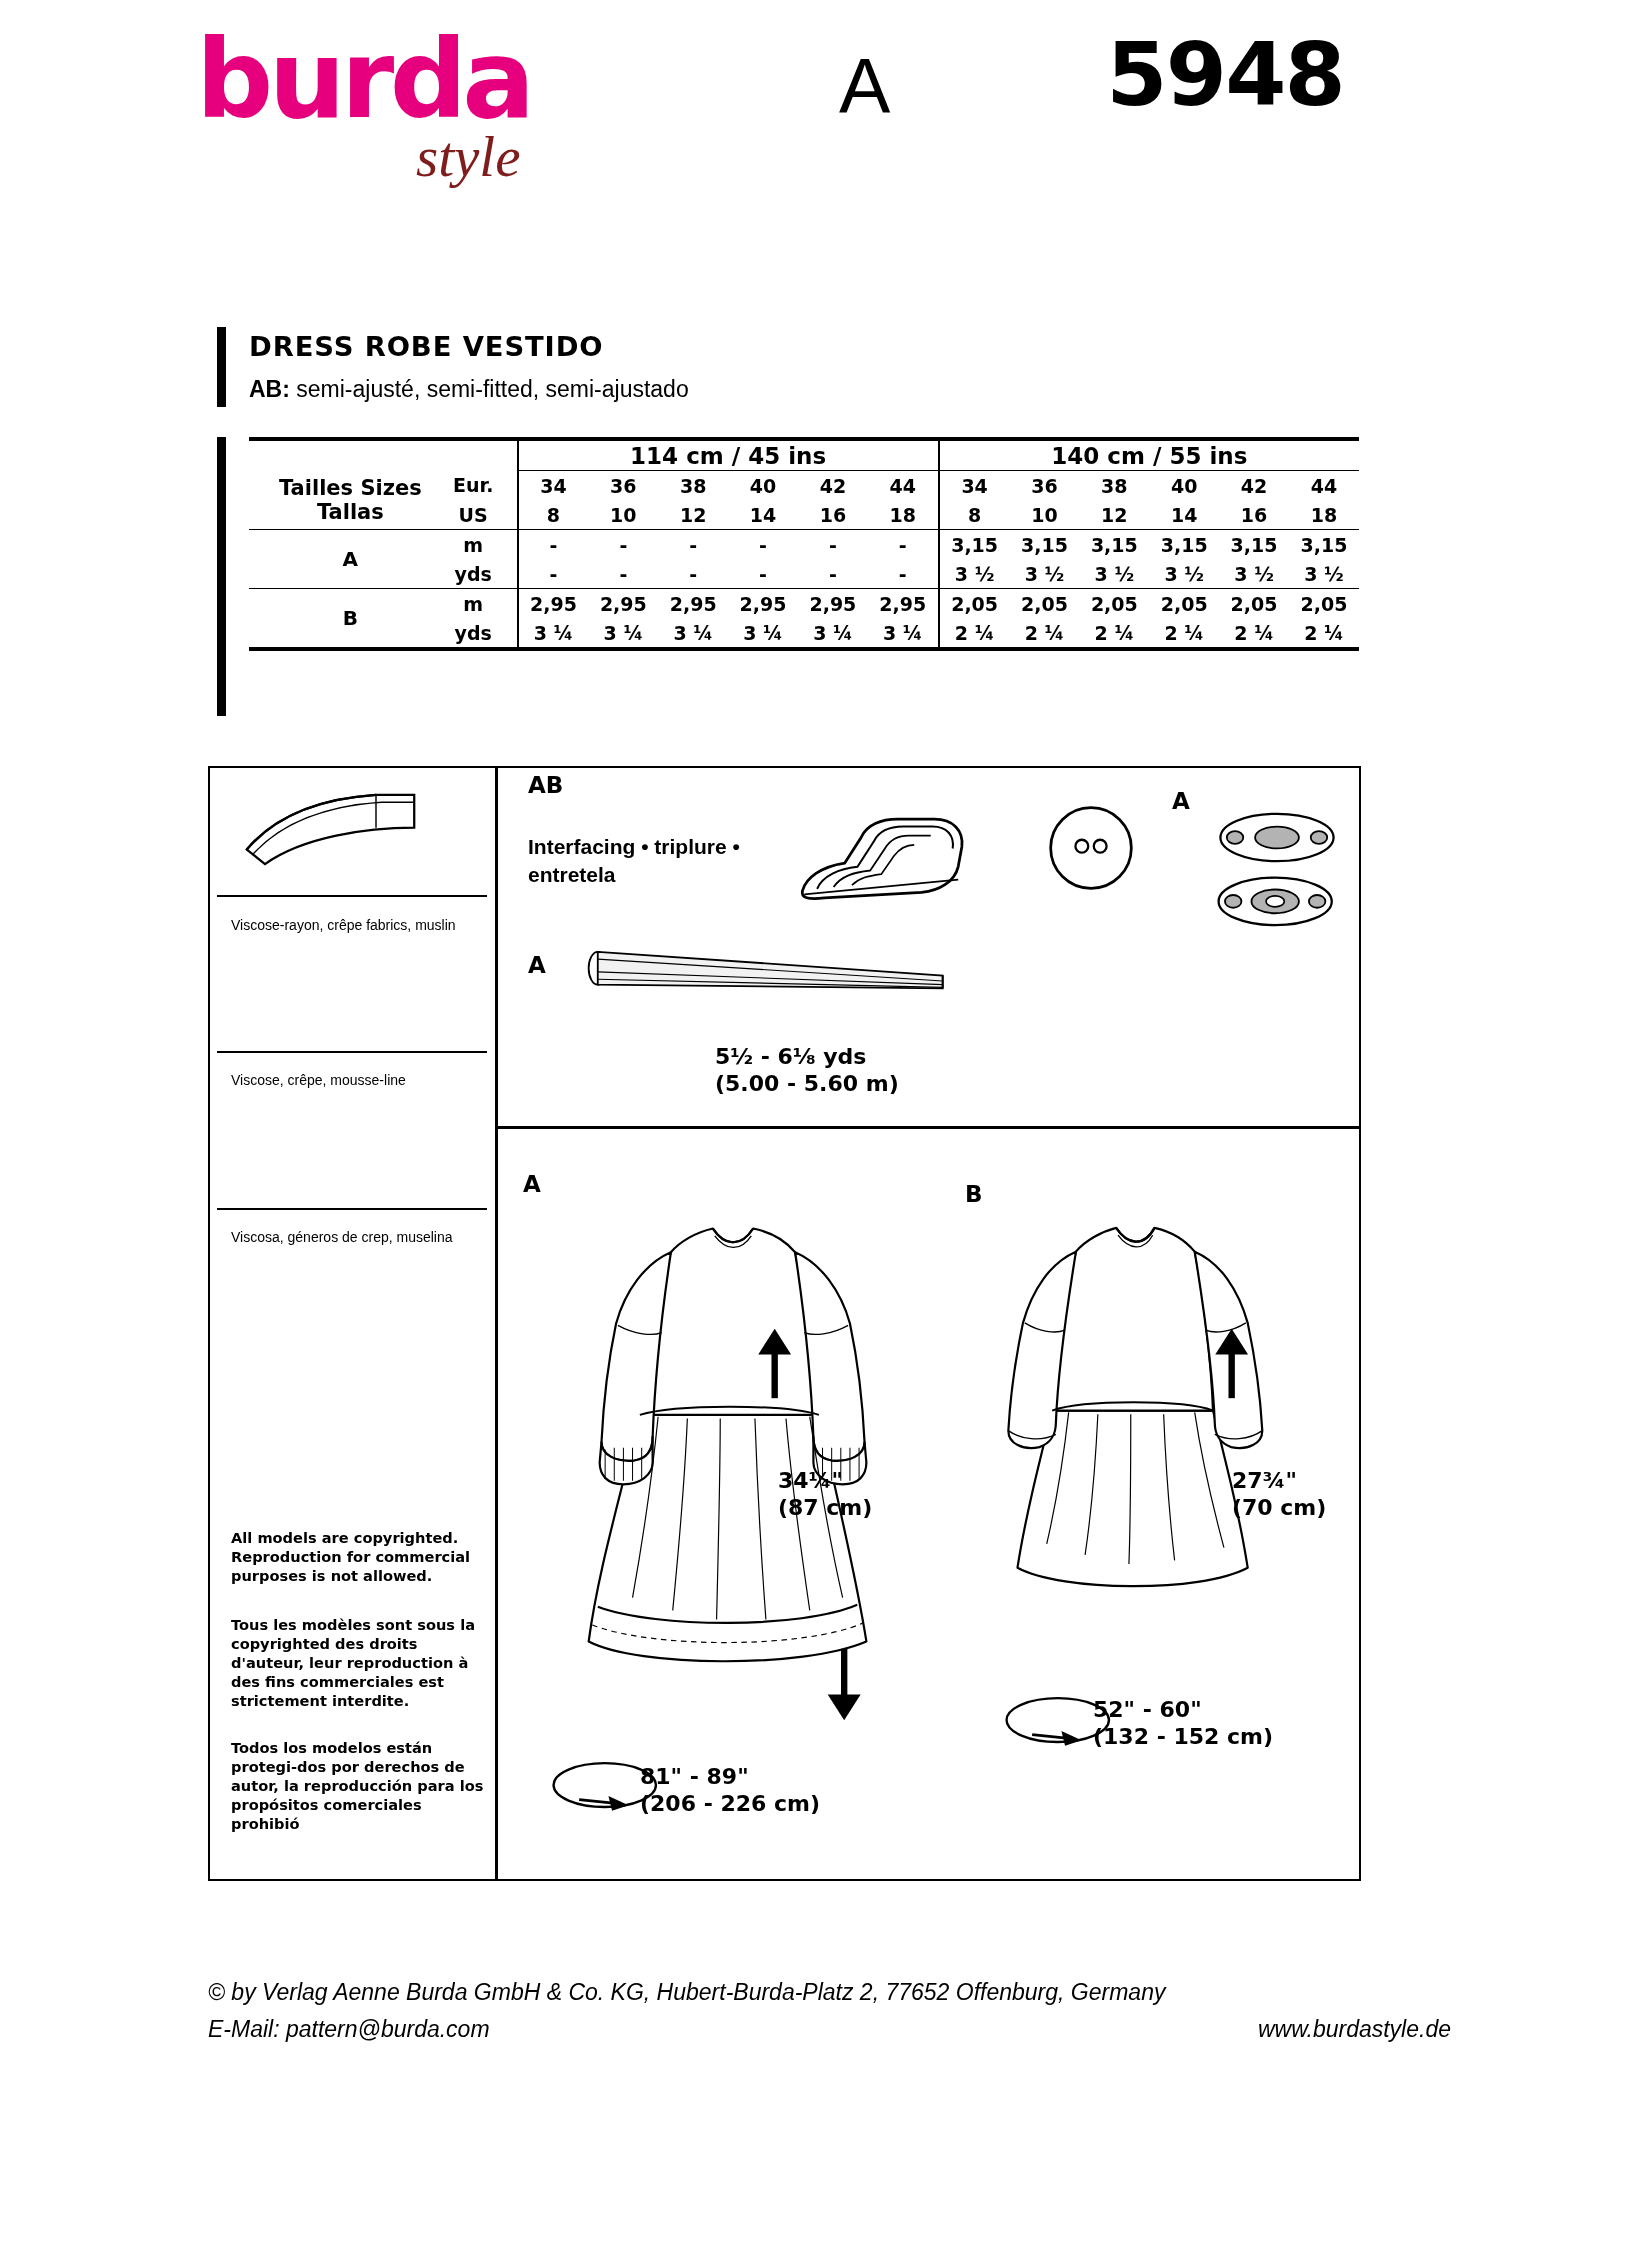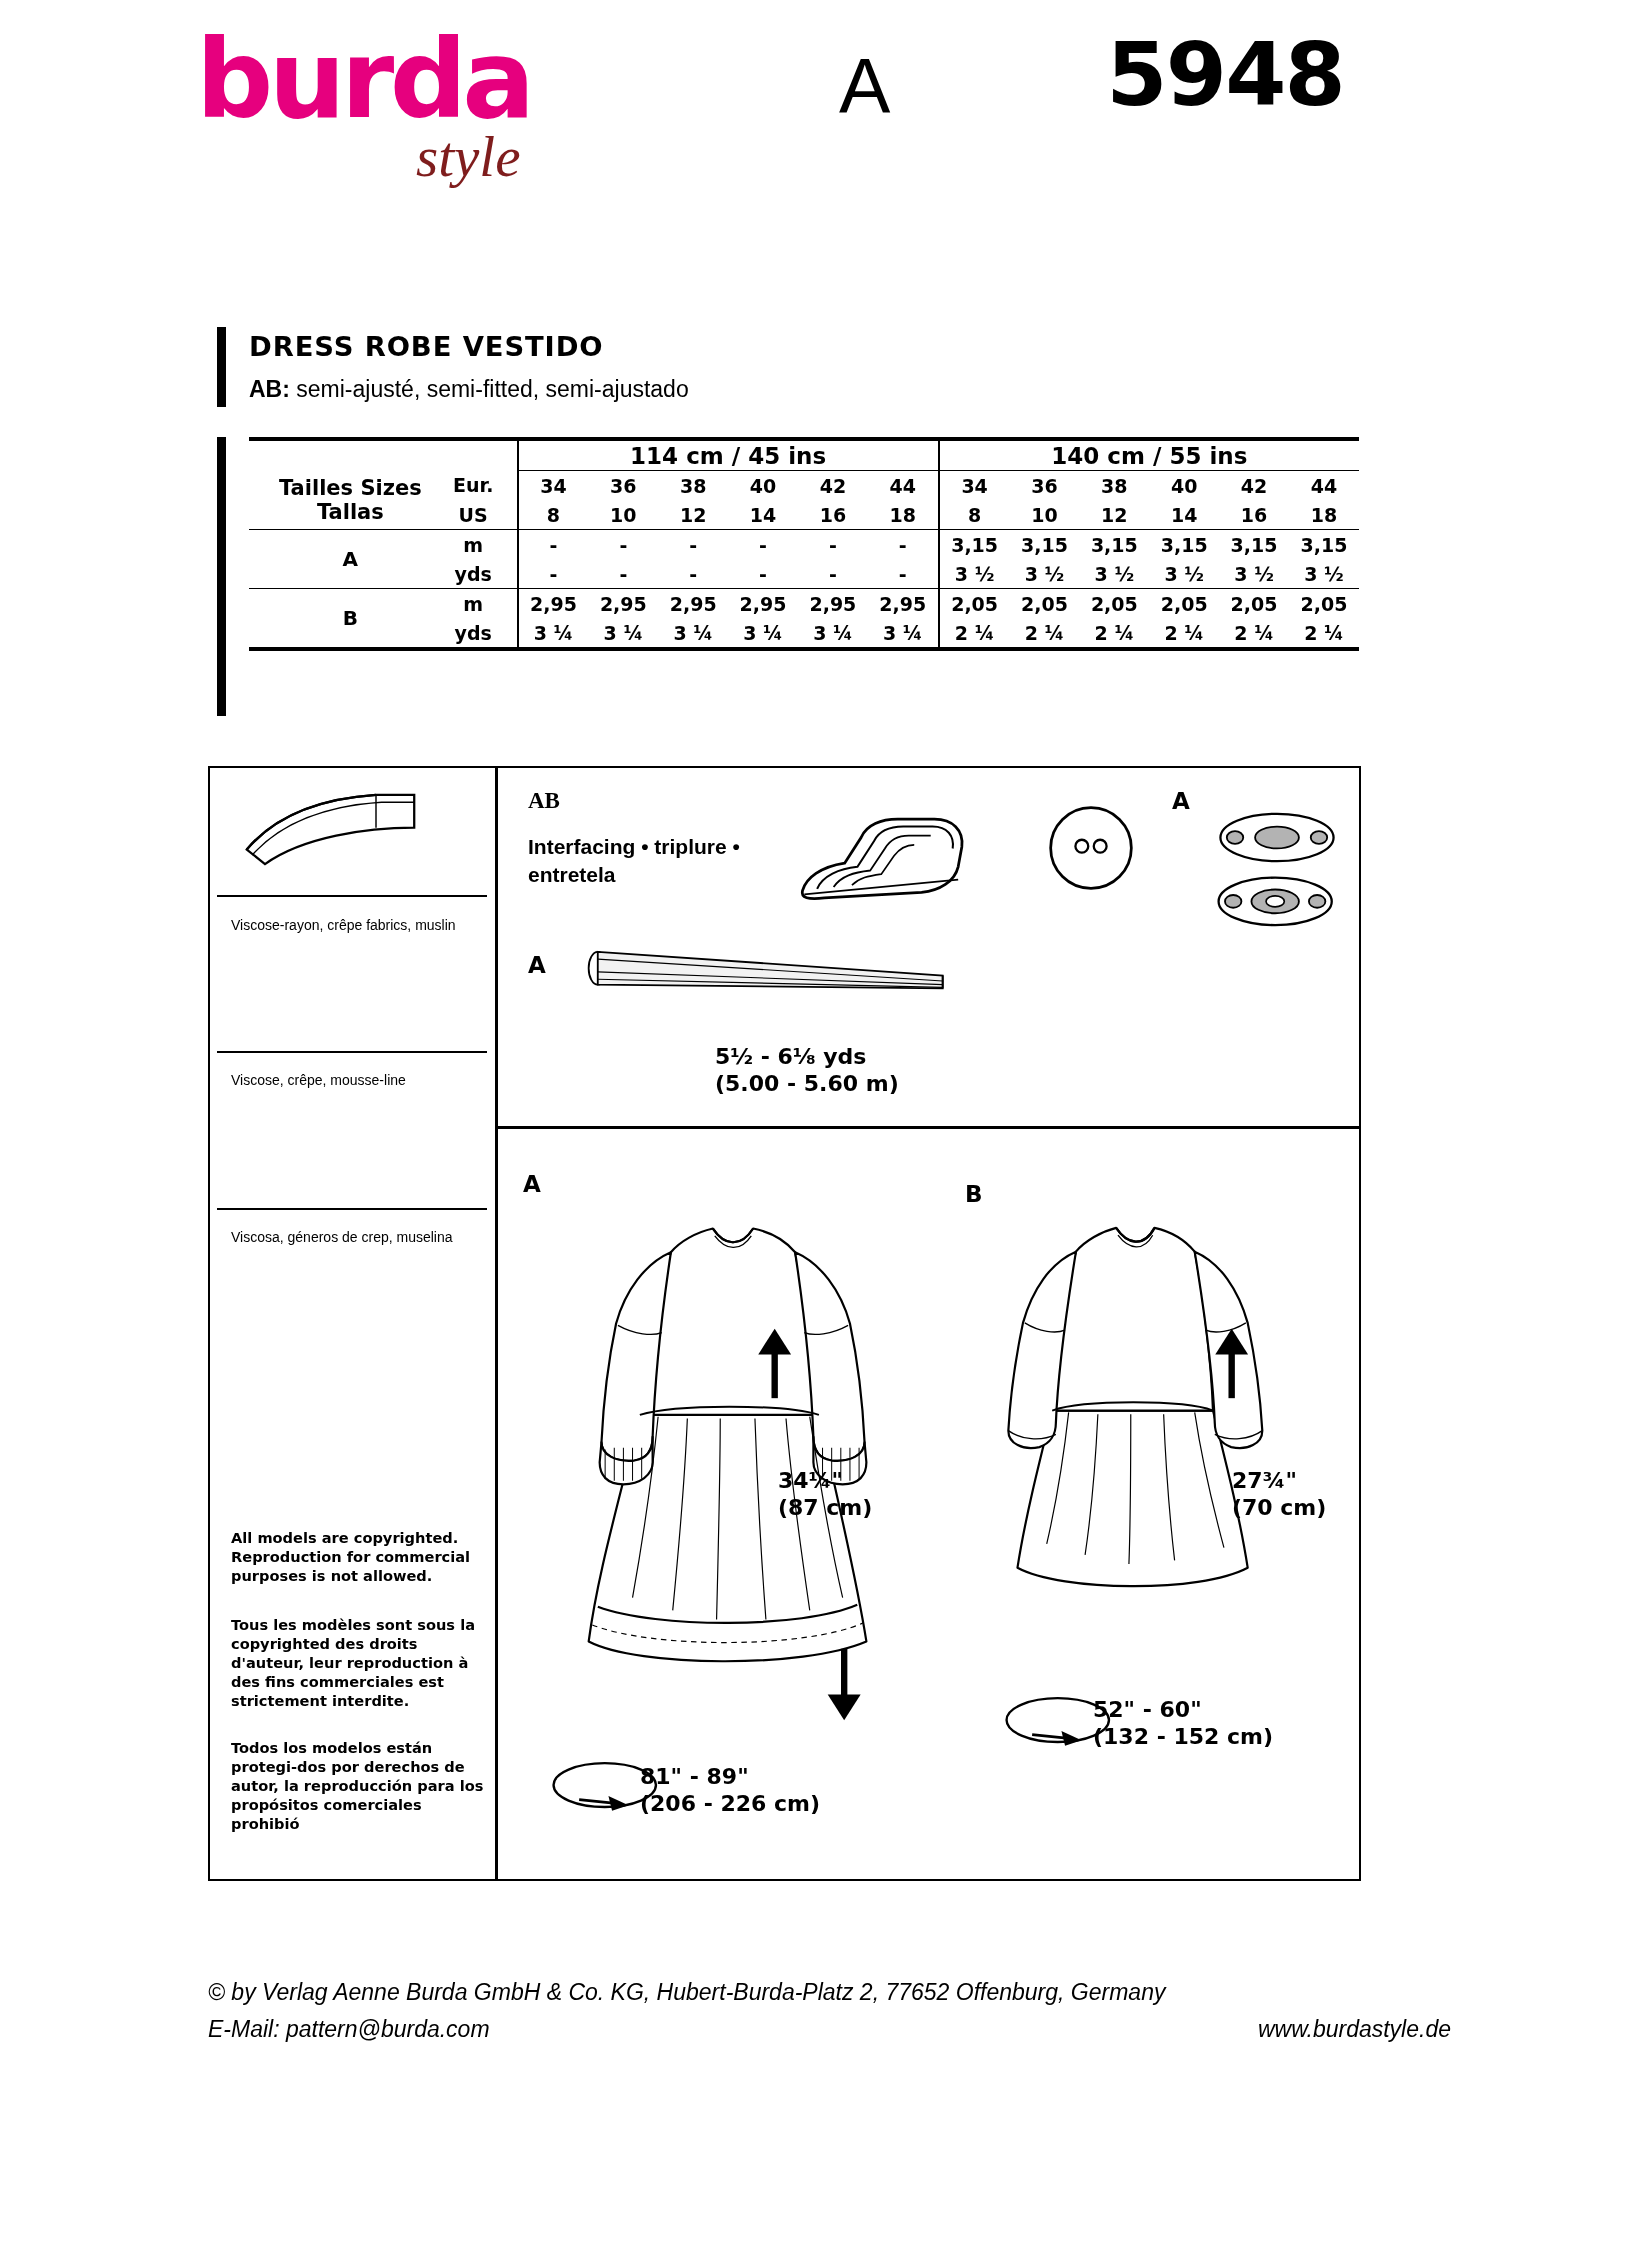--- a/index.html
+++ b/index.html
@@ -349,21 +349,21 @@
 <div class="fabric-txt" style="left:231px; top:912px;">Viscose-rayon, crêpe fabrics, muslin</div>
 <div class="left-div" style="top:1051px;"></div>
 <div class="fabric-txt" style="left:231px; top:1067px;">Viscose, crêpe, mousse-line</div>
 <div class="left-div" style="top:1208px;"></div>
 <div class="fabric-txt" style="left:231px; top:1224px;">Viscosa, géneros de crep, muselina</div>
 
 <div class="copy-txt" style="top:1528px;">All models are copyrighted. Reproduction for commercial purposes is not allowed.</div>
 <div class="copy-txt" style="top:1615px;">Tous les modèles sont sous la copyrighted des droits d'auteur, leur reproduction à des fins commerciales est strictement interdite.</div>
 <div class="copy-txt" style="top:1738px;">Todos los modelos están protegi-dos por derechos de autor, la reproducción para los propósitos comerciales prohibió</div>
 
-<div class="lbl" style="left:528px; top:788px;font-family:Liberation Serif, serif;">AB</div>
+<div class="lbl" style="left:528px; top:772px;">AB</div>
 <div class="notion-txt" style="left:528px; top:833px; width:247px;">Interfacing • triplure • entretela</div>
 
 <div style="position:absolute; left:797px; top:810px;">
   <svg width="174" height="99" viewBox="0 0 190 108">
     <path d="M6 88 C 10 74, 26 62, 52 58 L 70 30 C 76 16, 92 10, 110 10 L 150 10 C 170 10, 182 22, 180 40 L 176 62 C 172 78, 156 88, 136 90 L 30 96 C 12 98, 4 96, 6 88 Z" fill="#ffffff" stroke="#000" stroke-width="3"></path>
     <path d="M22 86 C 28 72, 46 64, 66 62 L 84 34 C 90 22, 102 18, 116 18 L 148 18 C 164 18, 172 28, 170 42" fill="none" stroke="#000" stroke-width="2.2"></path>
     <path d="M40 84 C 48 72, 62 68, 80 66 L 96 42 C 102 32, 110 28, 122 28 L 146 28" fill="none" stroke="#000" stroke-width="2"></path>
     <path d="M60 82 C 68 74, 78 72, 92 70 L 106 50 C 112 42, 118 38, 128 38" fill="none" stroke="#000" stroke-width="1.8"></path>
     <path d="M8 92 L 176 76" fill="none" stroke="#000" stroke-width="2"></path>
   </svg>

